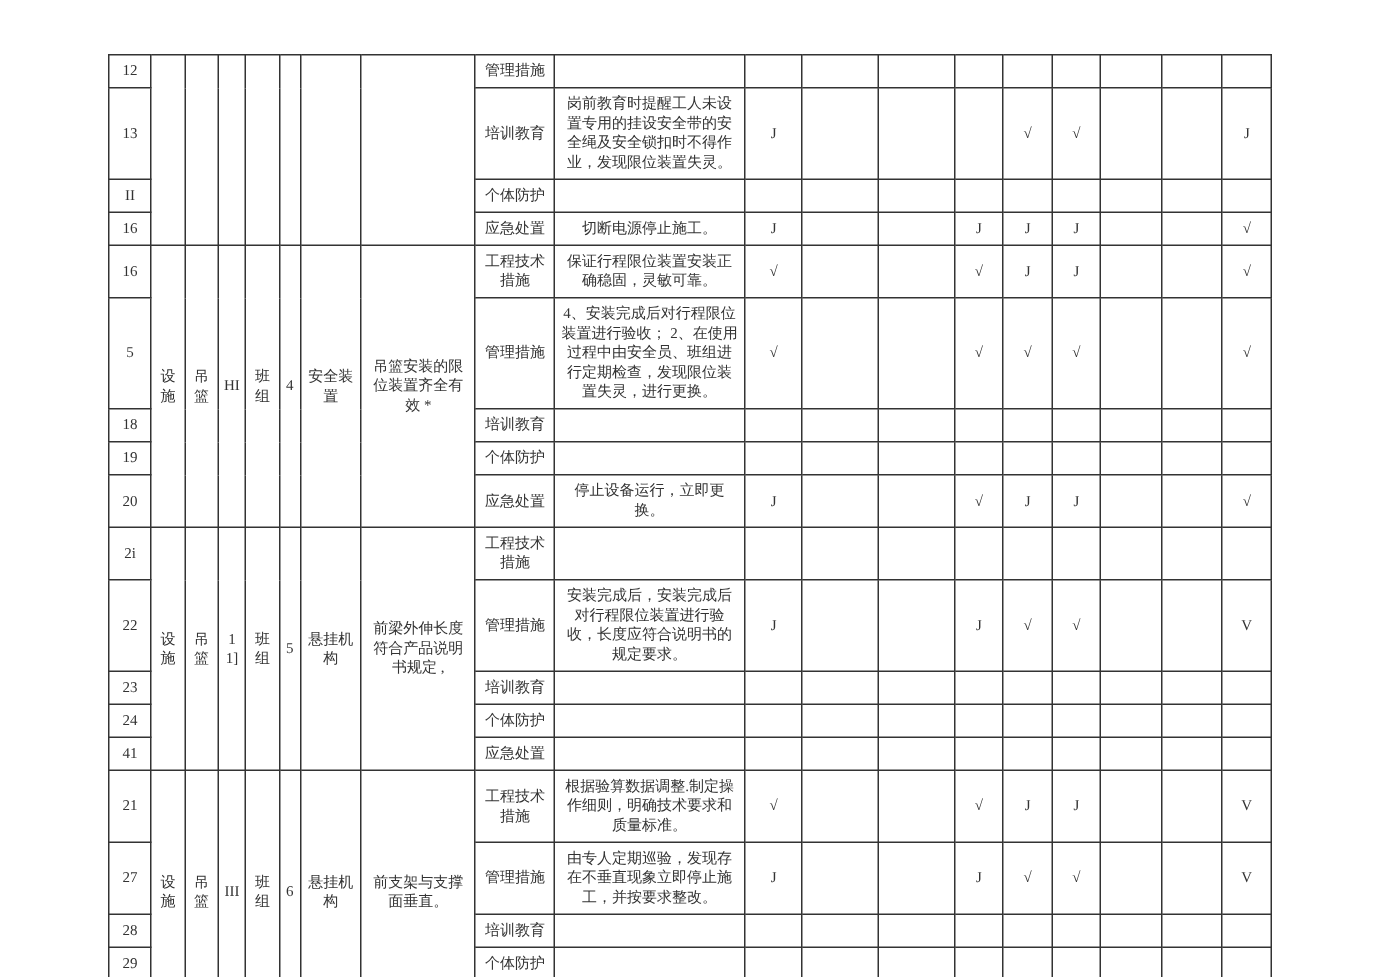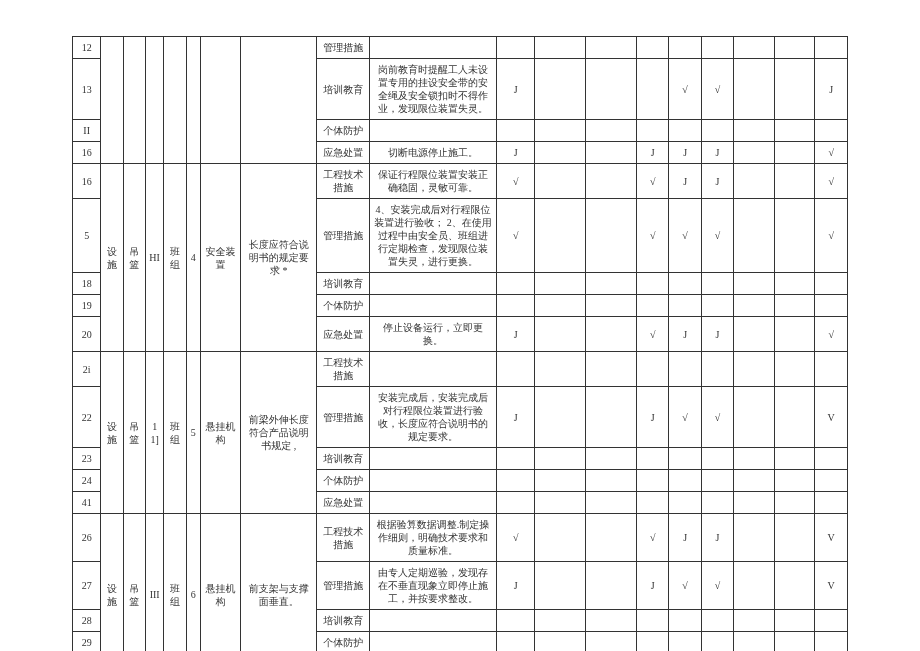--- a/index.html
+++ b/index.html
@@ -141,21 +141,21 @@
           <td>√</td>
         </tr>
         <tr>
           <td>16</td>
           <td rowspan="5">设施</td>
           <td rowspan="5">吊篮</td>
           <td rowspan="5">HI</td>
           <td rowspan="5">班组</td>
           <td rowspan="5">4</td>
           <td rowspan="5">安全装置</td>
-          <td rowspan="5" class="left">长度应符合说明书的规定要求 *</td>
+          <td rowspan="5" class="left">吊篮安装的限位装置齐全有效 *</td>
           <td class="left">工程技术措施</td>
           <td class="left">保证行程限位装置安装正确稳固，灵敏可靠。</td>
           <td>√</td>
           <td></td>
           <td></td>
           <td>√</td>
           <td>J</td>
           <td>J</td>
           <td></td>
           <td></td>
@@ -289,21 +289,21 @@
           <td></td>
           <td></td>
           <td></td>
           <td></td>
           <td></td>
           <td></td>
           <td></td>
           <td></td>
         </tr>
         <tr>
-          <td>26</td>
+          <td>21</td>
           <td rowspan="5">设施</td>
           <td rowspan="5">吊篮</td>
           <td rowspan="5">III</td>
           <td rowspan="5">班组</td>
           <td rowspan="5">6</td>
           <td rowspan="5">悬挂机构</td>
           <td rowspan="5" class="left">前支架与支撑面垂直。</td>
           <td class="left">工程技术措施</td>
           <td class="left">根据验算数据调整.制定操作细则，明确技术要求和质量标准。</td>
           <td>√</td>

